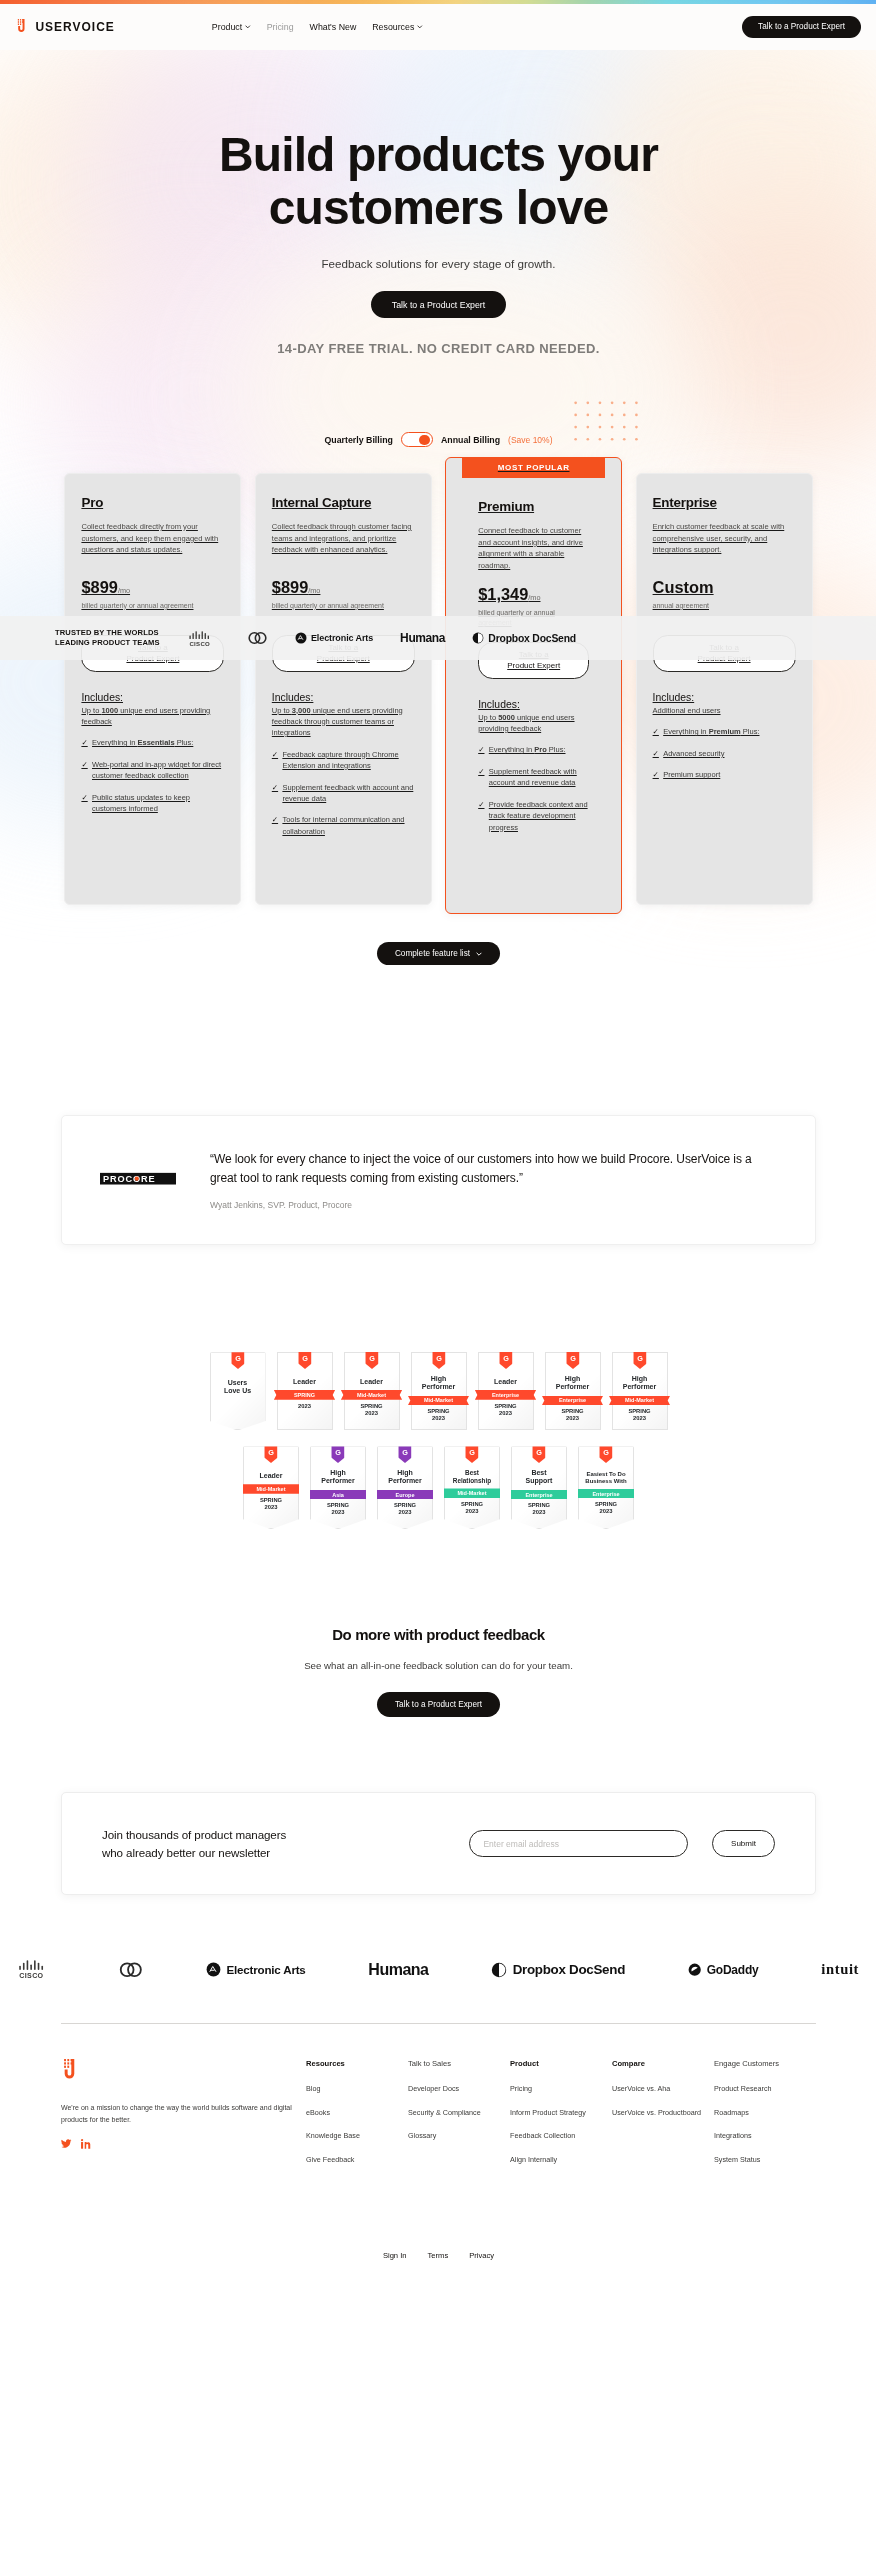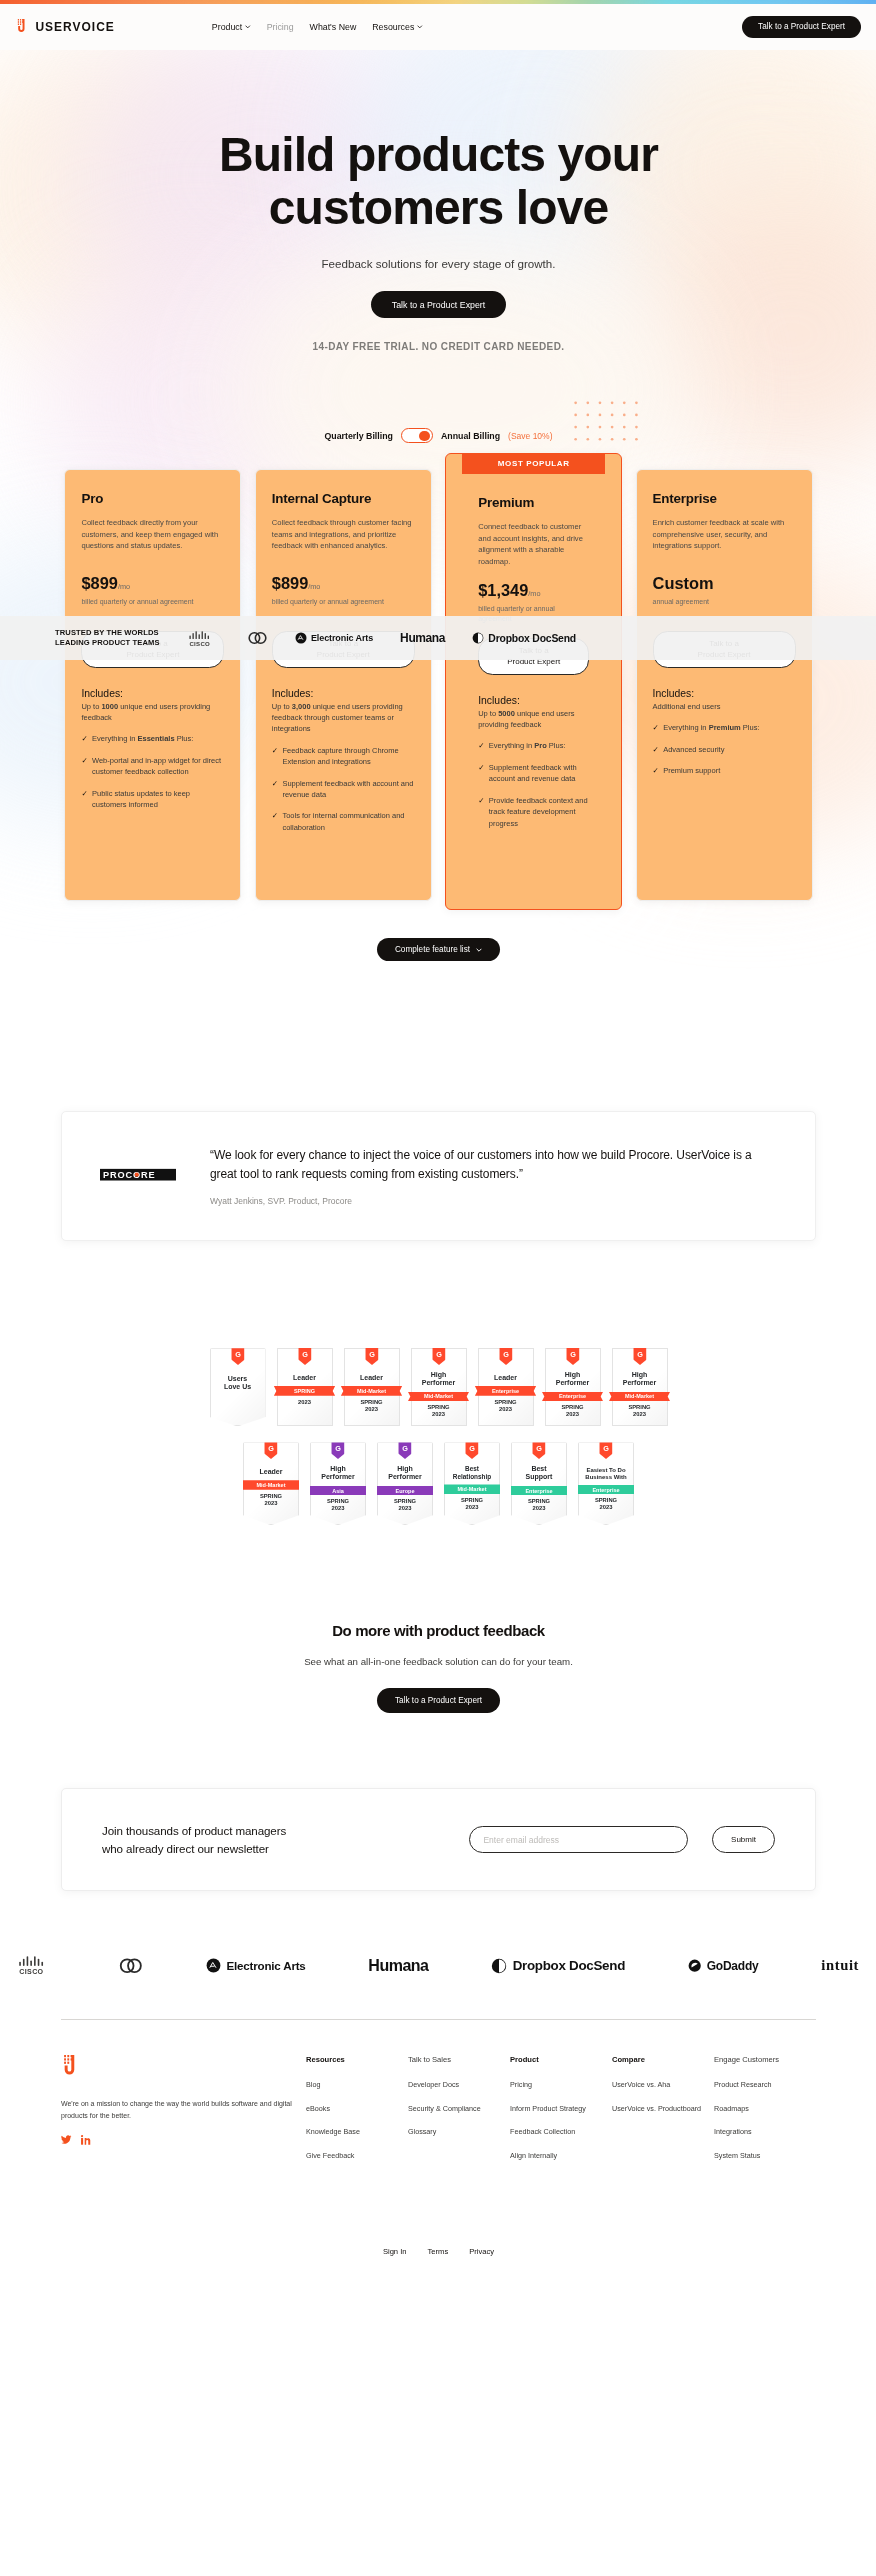--- a/index.html
+++ b/index.html
@@ -56,43 +56,44 @@
   .hero h1 {
     font-size: 48px; line-height: 1.12; font-weight: 700;
     letter-spacing: -0.9px; color: #14110f;
   }
   .hero-sub { margin-top: 22px; font-size: 11.6px; color: #3b3a38; }
   .hero-cta {
     margin-top: 21px;
     background: #14110f; color: #fff; border: none;
     font-size: 8.8px; padding: 8.5px 21px; border-radius: 16px; cursor: pointer;
   }
-  .hero-note { margin-top: 23px; font-size: 10px; letter-spacing: 0.4px; color: #7e7c79; font-weight: 600; }
+  .hero-note { margin-top: 23px; font-size: 13px; letter-spacing: 0.4px; color: #7e7c79; font-weight: 600; }
 
   
   .billing { position: relative; z-index: 10; margin-top: 76px; display: flex; align-items: center; justify-content: center; gap: 8px; }
   .billing-label { font-size: 8.8px; font-weight: 700; color: #14110f; }
   .toggle { width: 32px; height: 15px; border-radius: 8.5px; border: 1px solid #f4511e; background: #fff; position: relative; cursor: pointer; }
   .knob { position: absolute; top: 1.8px; right: 2.4px; width: 10.4px; height: 10.4px; border-radius: 50%; background: #f4511e; }
   .save { font-size: 8.5px; color: #f4713c; }
 
   
   .pricing {
     position: relative; z-index: 10;
     display: flex; justify-content: center; gap: 13.4px;
     margin-top: 25.6px; padding: 0 55px;
     align-items: flex-start;
   }
   .card {
-    width: 177px; background: #fdba74; border-radius: 6px;
+    width: 177px; background: #e5e5e5; border-radius: 6px;
     border: 0.6px solid #ededed;
     padding: 21px 16px 24px;
     box-shadow: 0 1.2px 8.5px rgba(0,0,0,.05);
     min-height: 432px;
     position: relative;
+    text-decoration: underline;
   }
   .card.popular {
     border: 1px solid #f4511e; padding-top: 0; overflow: hidden;
     min-height: 457px; margin-top: -16px;
   }
   .popular-flag {
     background: #f4511e; color: #fff; text-align: center;
     font-size: 8px; font-weight: 700; letter-spacing: 0.6px;
     padding: 5.5px 0;
   }
@@ -646,21 +647,21 @@
 <section class="domore">
   <h2>Do more with product feedback</h2>
   <p>See what an all-in-one feedback solution can do for your team.</p>
   <button>Talk to a Product Expert</button>
 </section>
 
 <section class="newsletter-wrap">
   <div class="newsletter">
     <div class="nl-text">
       <span>Join thousands of product managers</span><br>
-      <span>who already direct our newsletter</span>
+      <span>who already better our newsletter</span>
     </div>
     <input class="nl-input" type="text" placeholder="Enter email address" style="">
     <button class="nl-submit">Submit</button>
   </div>
 </section>
 
 <section class="customer-logos">
   <svg width="37" height="21" viewBox="0 0 60 34">
     <g fill="#3b3a38">
       <rect x="2" y="11" width="2.6" height="7" rx="1.3"></rect>

